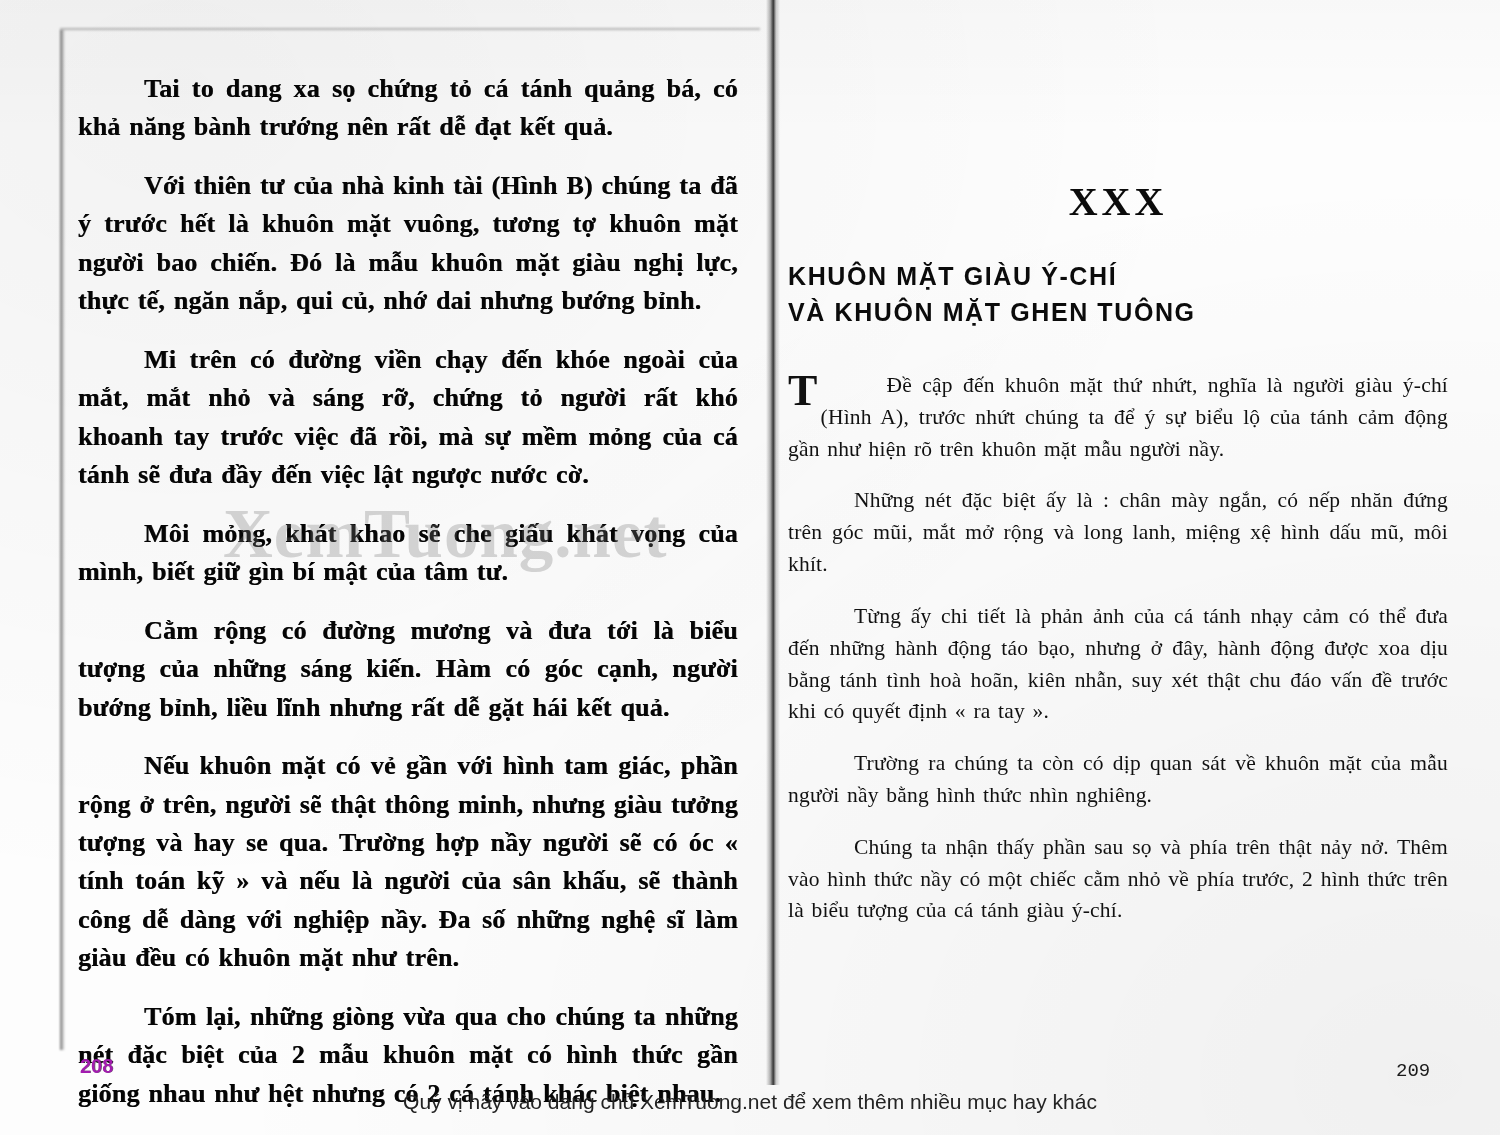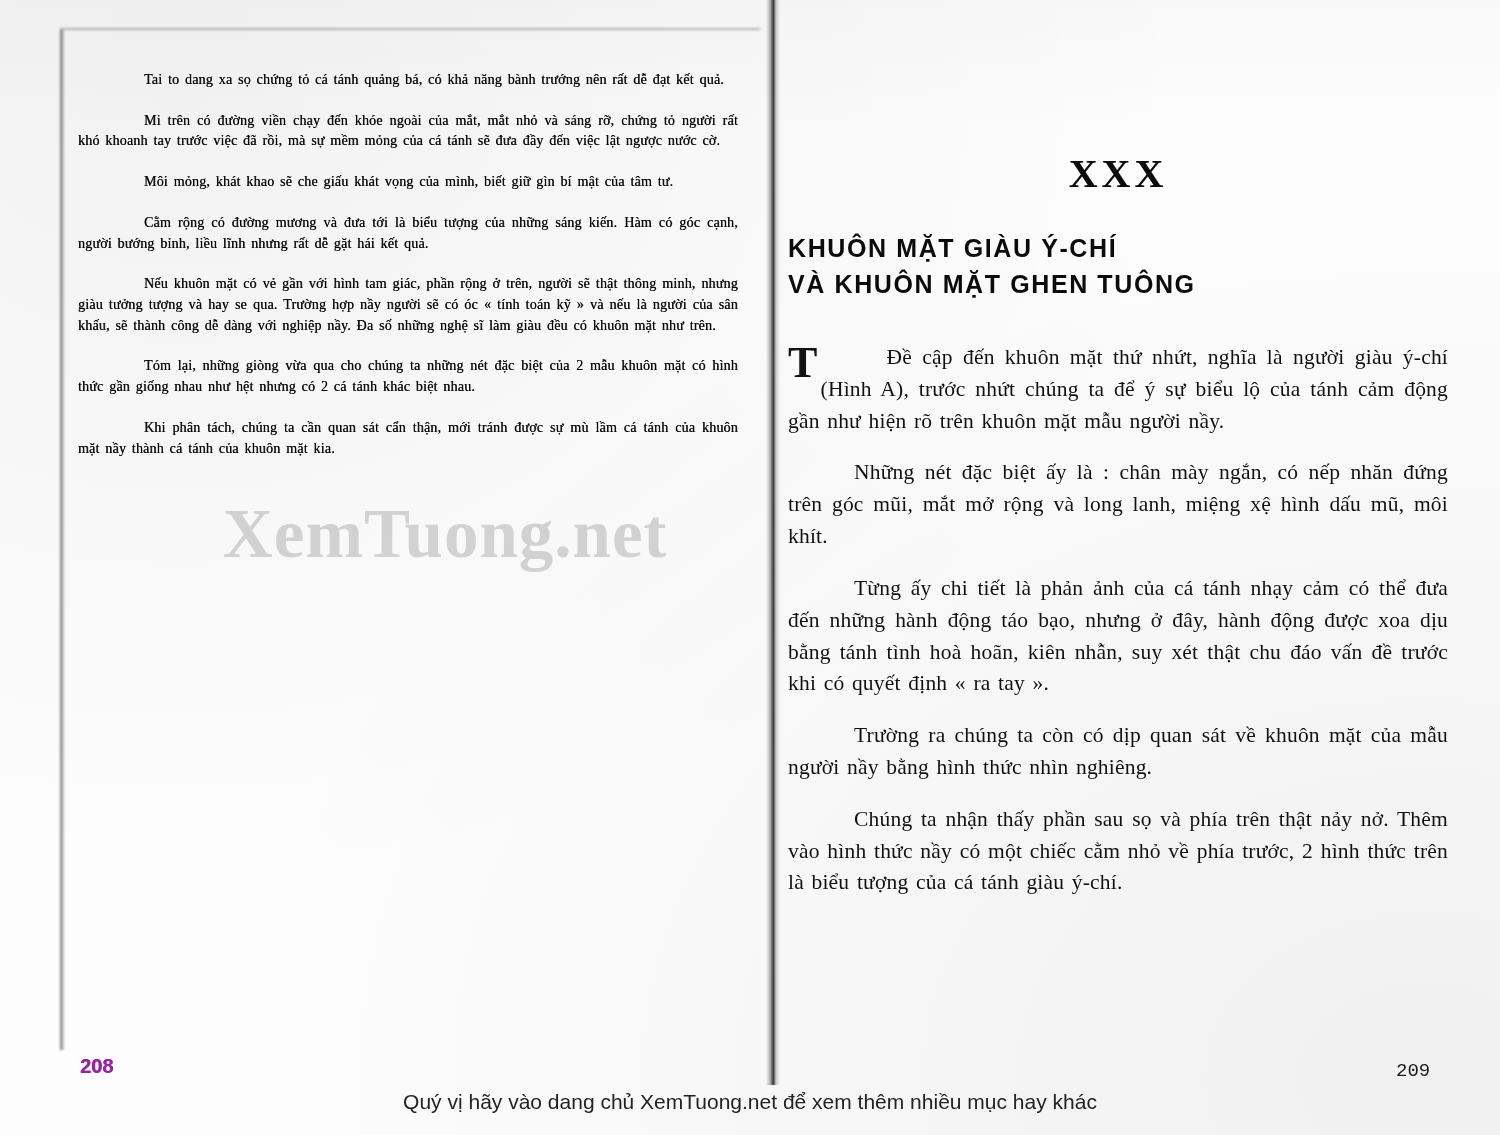--- a/index.html
+++ b/index.html
@@ -82,22 +82,22 @@
   p.para {
     margin: 0 0 20px 0;
     text-align: justify;
     text-indent: 66px;
     line-height: 1.48;
     font-size: 21.5px;
     letter-spacing: 0.2px;
     word-spacing: 2px;
   }
   .page-left p.para {
-    font-weight: normal;
-    font-size: 14px;
+    font-weight: bold;
+    font-size: 26px;
     color: #050505;
     text-shadow: 0.4px 0 0 rgba(0,0,0,0.55), 0 0.4px 0 rgba(0,0,0,0.3);
   }
   .page-right p.para {
     color: #111;
     font-size: 21.5px;
   }
   p.para.no-indent { text-indent: 0; }
 
   
@@ -109,21 +109,21 @@
     font-family: "Liberation Serif", serif;
     font-weight: bold;
   }
 
   
   .chap-num {
     text-align: center;
     font-size: 40px;
     letter-spacing: 4px;
     font-weight: bold;
-    margin: 80px 0 34px 0;
+    margin: 108px 0 34px 0;
     font-family: "Liberation Serif", serif;
   }
   .chap-title {
     font-family: "Liberation Sans", sans-serif;
     font-weight: bold;
     font-size: 25px;
     letter-spacing: 1.6px;
     line-height: 1.42;
     margin: 0 0 40px 0;
   }
@@ -181,20 +181,21 @@
 
 <div class="scan">
   <div class="scan-noise"></div>
   <div class="edge-left"></div>
   <div class="edge-top"></div>
   <div class="gutter"></div>
 </div>
 
 <div class="page-left">
   <p class="para">Tai to dang xa sọ chứng tỏ cá tánh quảng bá, có khả năng bành trướng nên rất dễ đạt kết quả.</p>
+  <p class="para">Với thiên tư của nhà kinh tài (Hình B) chúng ta đã ý trước hết là khuôn mặt vuông, tương tợ khuôn mặt người bao chiến. Đó là mẫu khuôn mặt giàu nghị lực, thực tế, ngăn nắp, qui củ, nhớ dai nhưng bướng bỉnh.</p>
   <p class="para">Mi trên có đường viền chạy đến khóe ngoài của mắt, mắt nhỏ và sáng rỡ, chứng tỏ người rất khó khoanh tay trước việc đã rồi, mà sự mềm mỏng của cá tánh sẽ đưa đầy đến việc lật ngược nước cờ.</p>
   <p class="para">Môi mỏng, khát khao sẽ che giấu khát vọng của mình, biết giữ gìn bí mật của tâm tư.</p>
   <p class="para">Cằm rộng có đường mương và đưa tới là biểu tượng của những sáng kiến. Hàm có góc cạnh, người bướng bỉnh, liều lĩnh nhưng rất dễ gặt hái kết quả.</p>
   <p class="para">Nếu khuôn mặt có vẻ gần với hình tam giác, phần rộng ở trên, người sẽ thật thông minh, nhưng giàu tưởng tượng và hay se qua. Trường hợp nầy người sẽ có óc « tính toán kỹ » và nếu là người của sân khấu, sẽ thành công dễ dàng với nghiệp nầy. Đa số những nghệ sĩ làm giàu đều có khuôn mặt như trên.</p>
   <p class="para">Tóm lại, những giòng vừa qua cho chúng ta những nét đặc biệt của 2 mẫu khuôn mặt có hình thức gần giống nhau như hệt nhưng có 2 cá tánh khác biệt nhau.</p>
   <p class="para">Khi phân tách, chúng ta cần quan sát cẩn thận, mới tránh được sự mù lầm cá tánh của khuôn mặt nầy thành cá tánh của khuôn mặt kia.</p>
 </div>
 
 <div class="page-right">
   <div class="chap-num">XXX</div>

